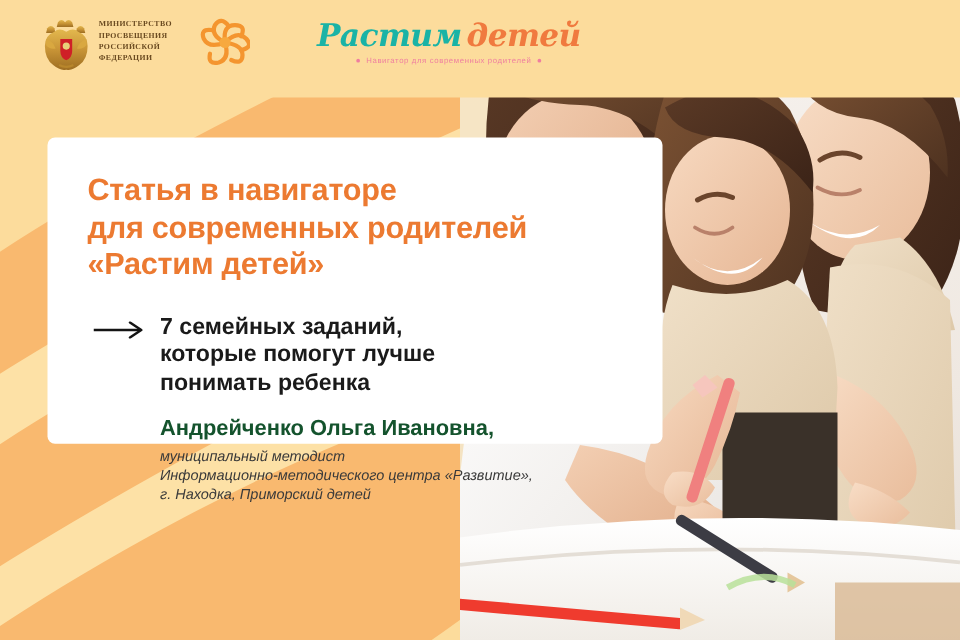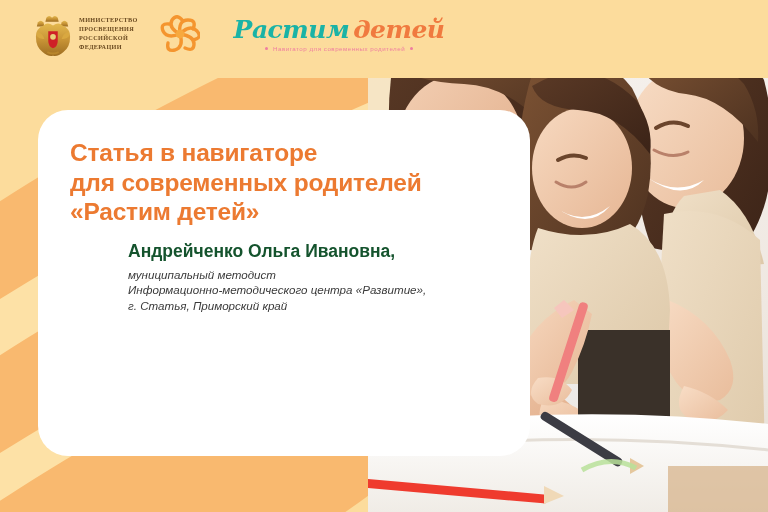--- a/index.html
+++ b/index.html
@@ -85,21 +85,21 @@
   .institute-text {
     font-size: 8.6px;
     line-height: 1.36;
     font-weight: 700;
     color: #1e1a18;
     white-space: pre-line;
     max-width: 128px;
   }
 
   
-  .brand { margin-left: 12px; text-align: center; }
+  .brand { margin-left: 32px; text-align: center; }
   .brand-word {
     font-family: "DejaVu Serif", "Liberation Serif", serif;
     font-style: italic;
     font-weight: 700;
     font-size: 25px;
     line-height: 1;
     letter-spacing: -0.5px;
   }
   .brand-a { color: #1ab3a6; }
   .brand-b { color: #f07a3f; margin-left: 4px; }
@@ -124,23 +124,23 @@
     z-index: 2;
     overflow: hidden;
   }
 
   
   .card {
     position: absolute;
     left: 38px;
     top: 110px;
     width: 492px;
-    height: 346px;
+    height: 245px;
     background: #ffffff;
-    border-radius: 30px;
+    border-radius: 6px;
     z-index: 5;
     box-sizing: border-box;
     padding: 28px 30px 0 32px;
   }
 
   .headline {
     color: #ec7a31;
     font-weight: 700;
     font-size: 24.5px;
     line-height: 1.21;
@@ -357,22 +357,31 @@
         <span class="dot"></span>
       </div>
     </div>
   </div>
 
   <div class="card">
     <h1 class="headline">Статья в навигаторе
 для современных родителей
 «Растим детей»</h1>
 
+    <div class="subject-row">
+      <svg class="arrow" viewBox="0 0 44 14" aria-hidden="true">
+        <line x1="1" y1="7" x2="38" y2="7" stroke="#141414" stroke-width="2"></line>
+        <polyline points="30,1 39,7 30,13" fill="none" stroke="#141414" stroke-width="2" stroke-linecap="round" stroke-linejoin="round"></polyline>
+      </svg>
+      <h2 class="subject">7 семейных заданий,
+которые помогут лучше
+понимать ребенка</h2>
+    </div>
 
     <div class="author-wrap">
       <div class="author-name">Андрейченко Ольга Ивановна,</div>
       <div class="author-meta">муниципальный методист
 Информационно-методического центра «Развитие»,
-г. Статья, Приморский край</div>
+г. Находка, Приморский детей</div>
     </div>
   </div>
 
 </div>
 
 </body></html>

